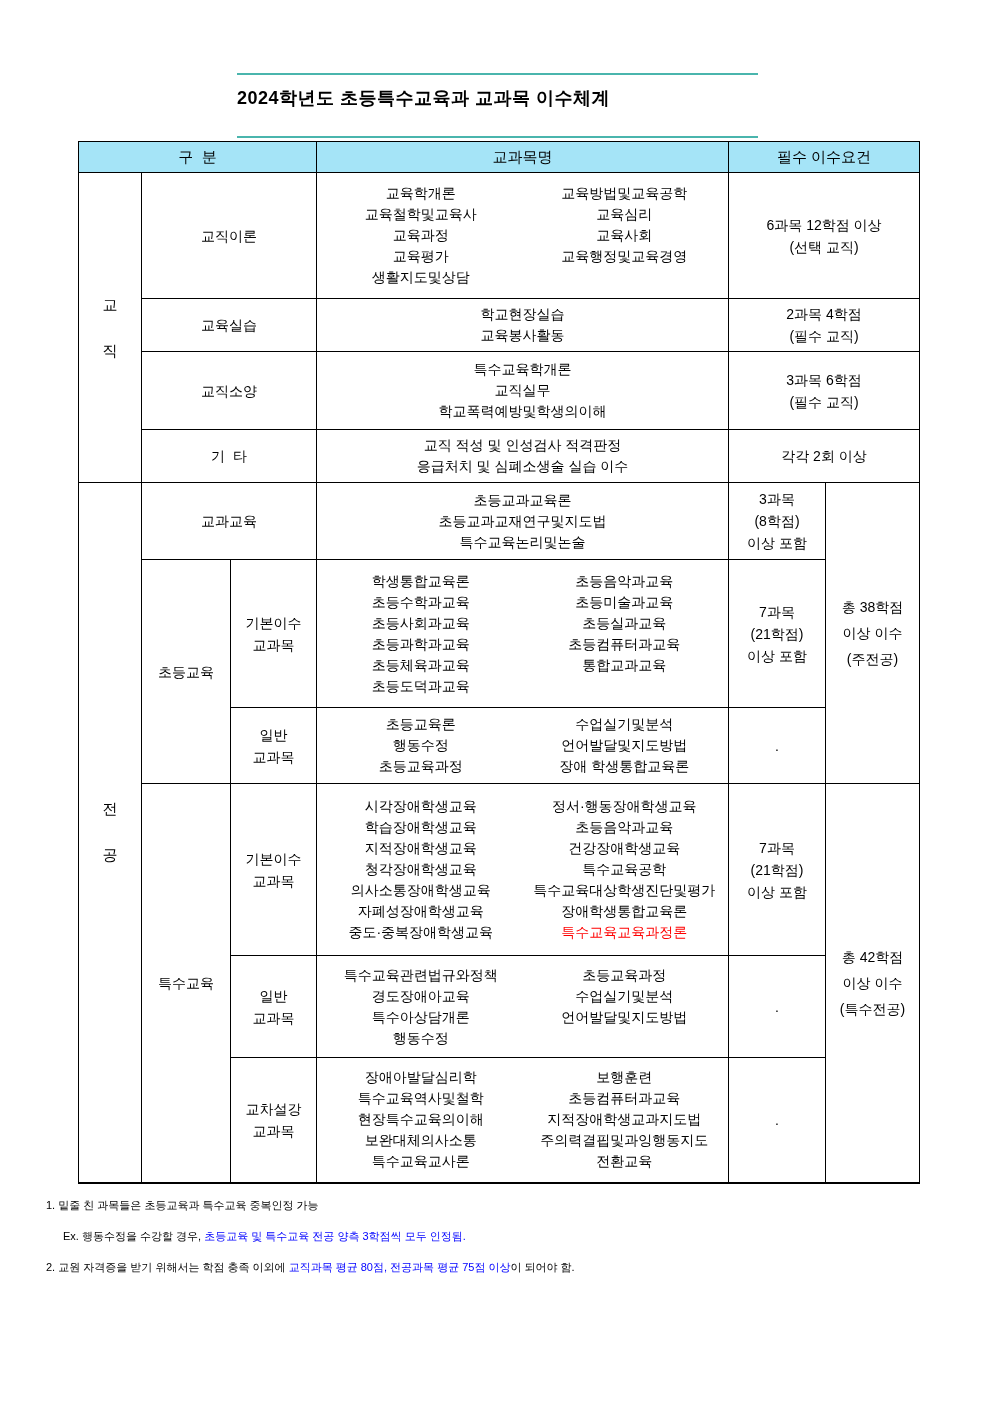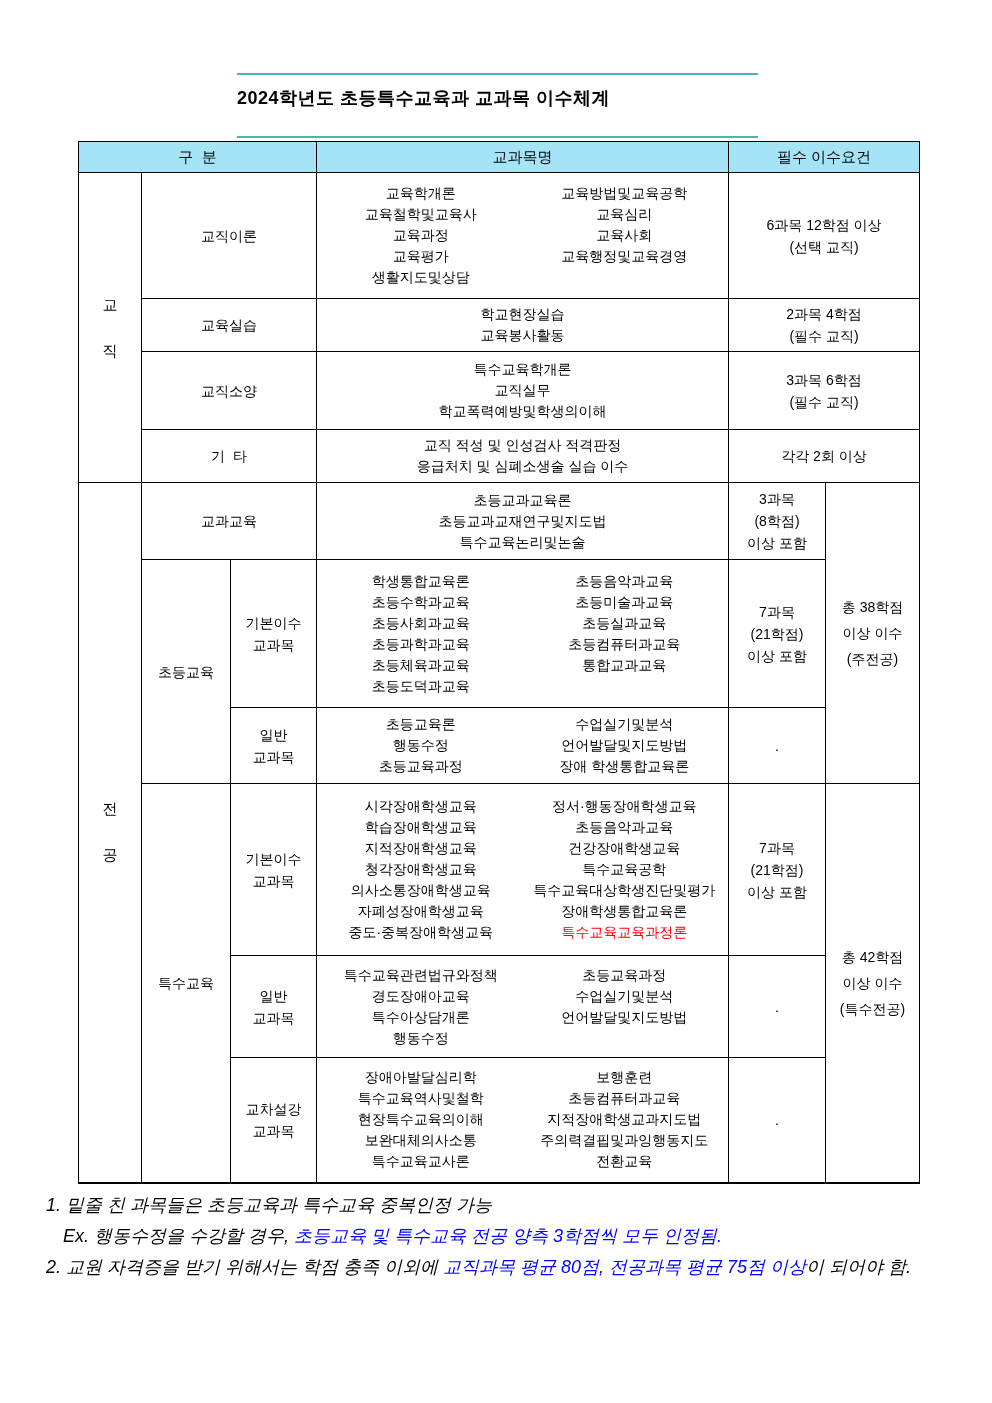--- a/index.html
+++ b/index.html
@@ -39,21 +39,21 @@
   .cols{display:flex;align-items:flex-start;}
   .cols .col{flex:1;}
   .subj{line-height:21px;font-size:14px;}
   .subj.u{text-underline-offset:3px;}
   .subj.r{color:var(--red);}
 
   tr.r1{height:31px;} tr.r2{height:126px;} tr.r3{height:52px;} tr.r4{height:78px;}
   tr.r5{height:52px;} tr.r6{height:77px;} tr.r7{height:148px;} tr.r8{height:76px;}
   tr.r9{height:172px;} tr.r10{height:102px;} tr.r11{height:125px;}
 
-  .footnotes{position:absolute;left:46px;top:1190px;width:920px;font-size:18px;font-style:italic;}
+  .footnotes{position:absolute;left:46px;top:1190px;width:920px;font-size:11px;}
   .fn-line{line-height:31px;}
   .fn-line.indent{padding-left:17px;}
   .fn-line span.blue{color:var(--blue);}
   .fn-line span.red{color:var(--red);}
 </style>
 </head>
 <body>
 
 <div class="title-wrap">
   <div class="title">2024학년도 초등특수교육과 교과목 이수체계</div>

